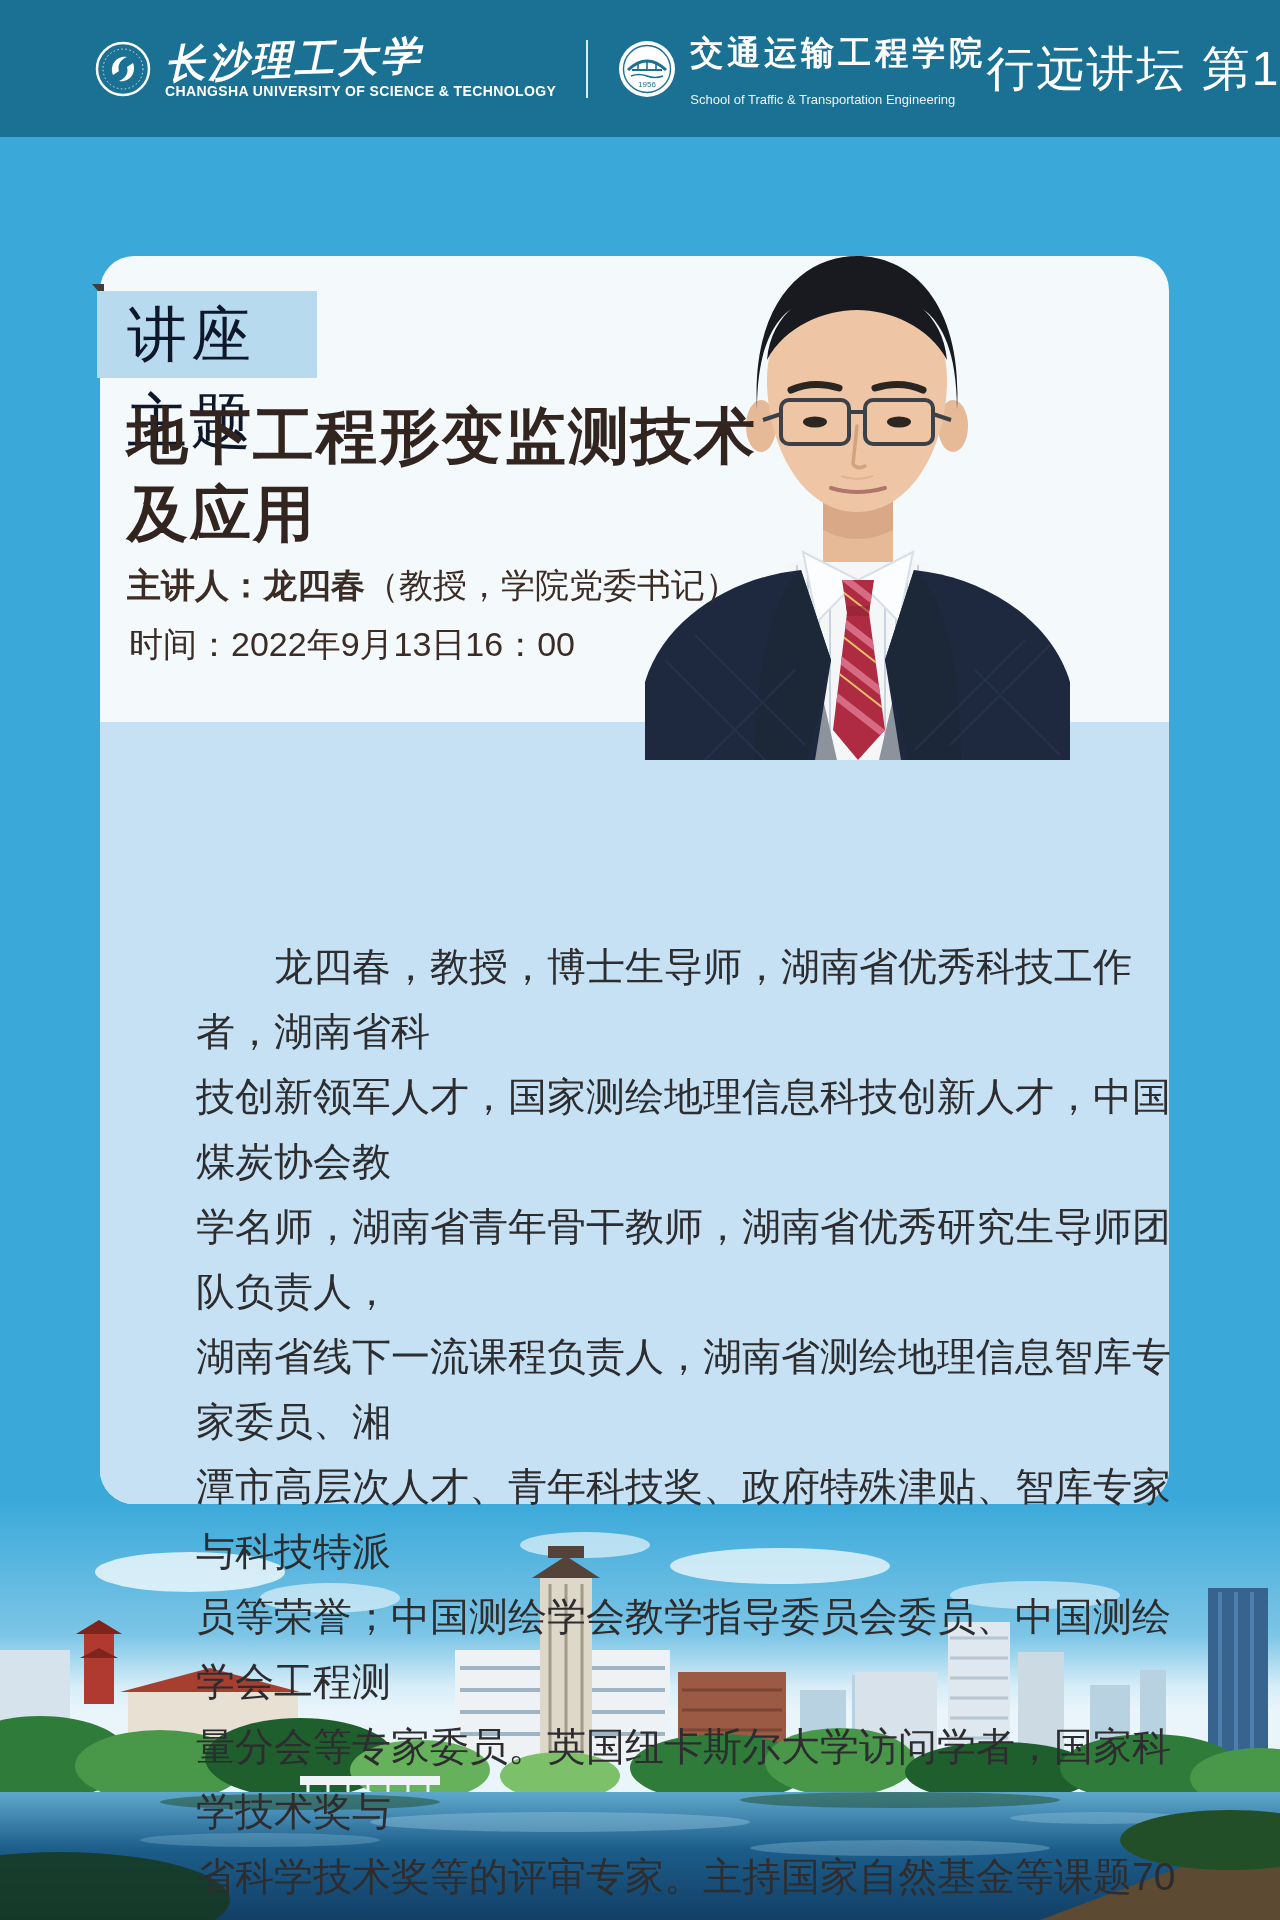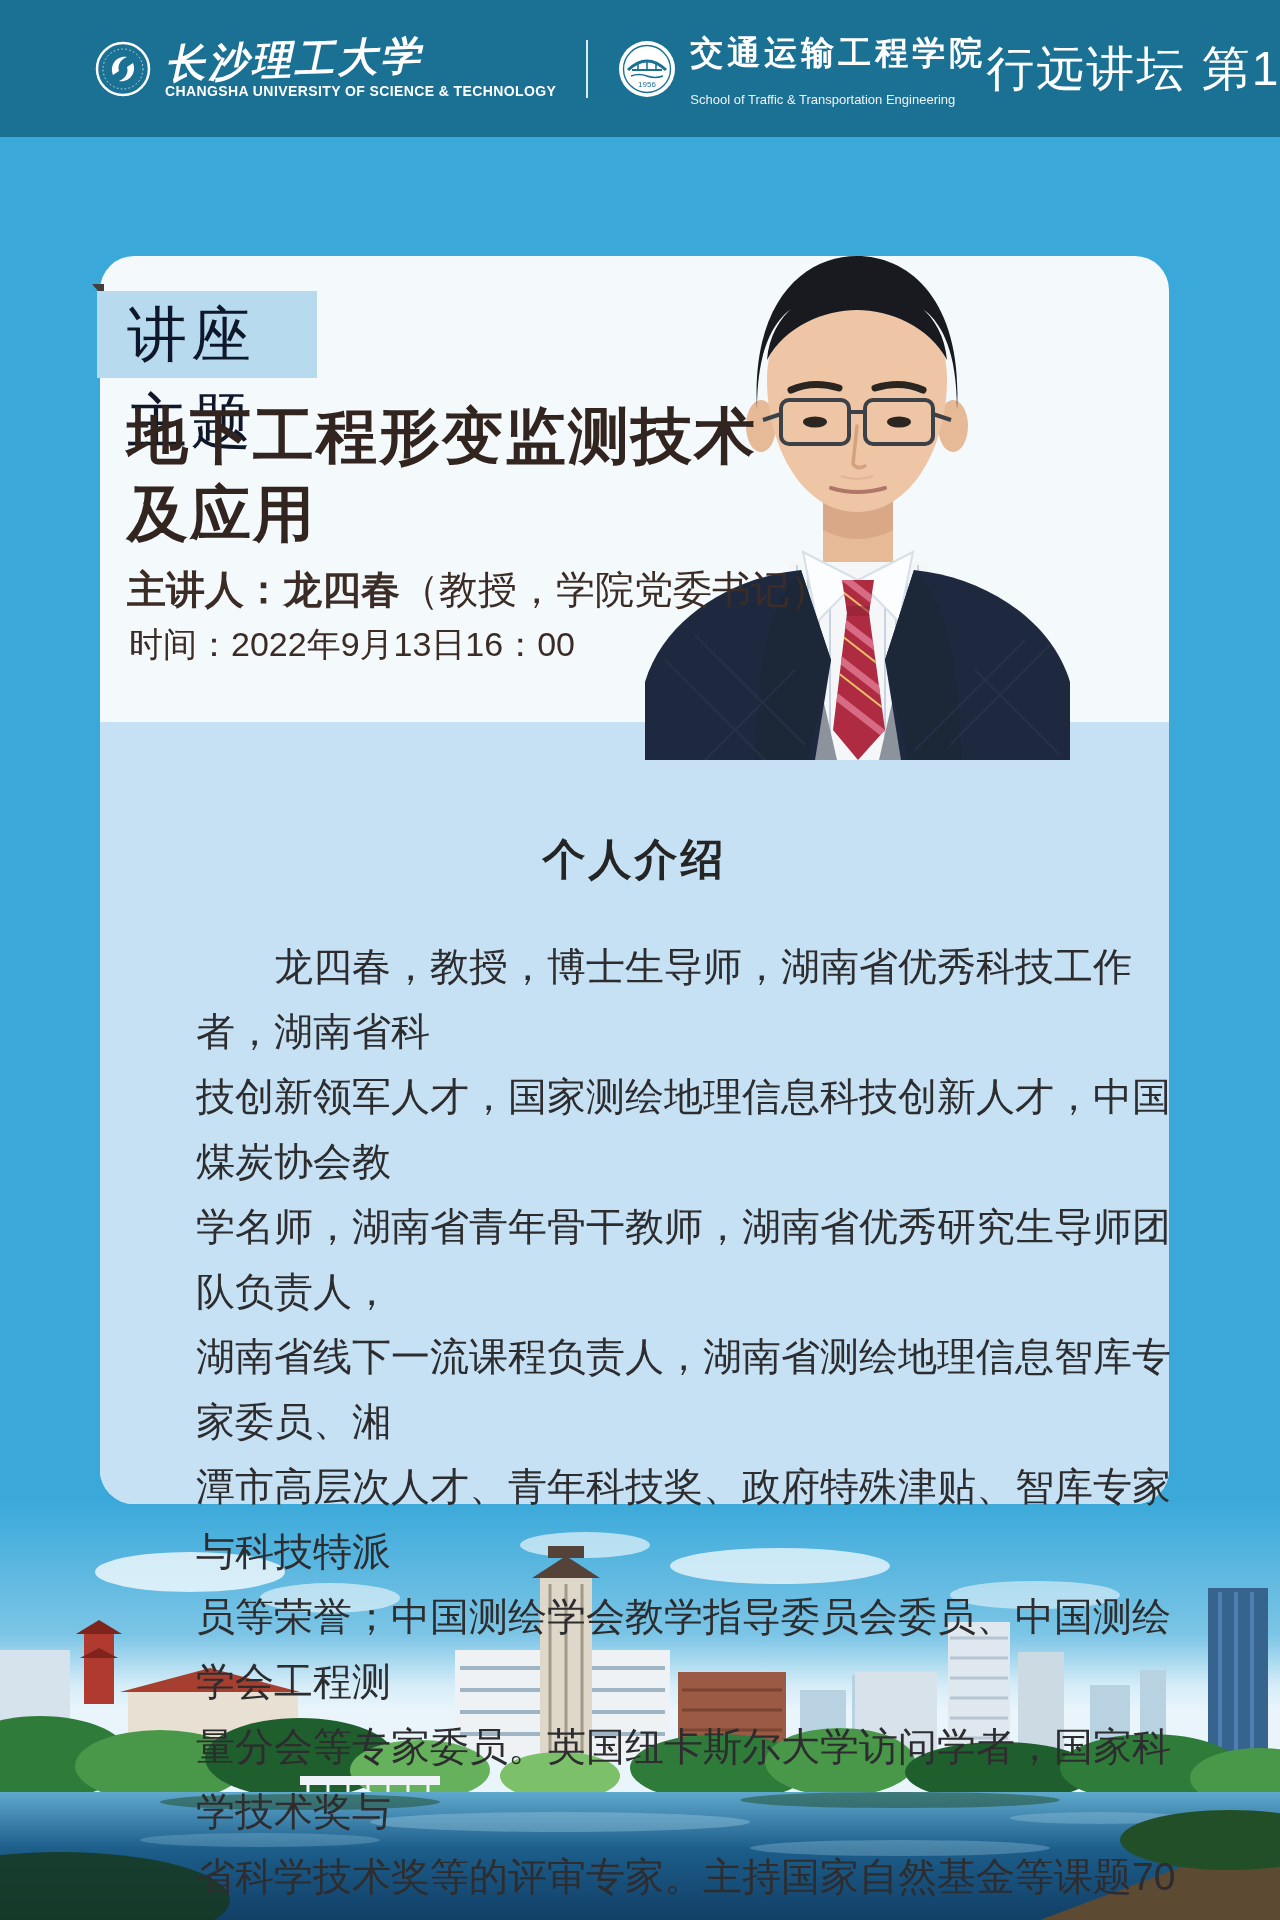--- a/index.html
+++ b/index.html
@@ -47,21 +47,21 @@
     position:absolute;left:92px;top:284px;width:12px;height:14px;z-index:3;
     background:#433e3b;clip-path:polygon(0 0,100% 100%,100% 0);
   }
   
   .title{
     position:absolute;left:127px;top:398px;z-index:4;
     font-family:"Liberation Serif","DejaVu Serif",serif;
     font-weight:900;font-size:61px;line-height:78px;letter-spacing:2px;
     color:var(--title_color,#32241f);white-space:pre-line;
   }
-  .speaker{position:absolute;left:127px;top:563px;z-index:4;font-size:39px;color:var(--info_color,#3b2c26);white-space:nowrap;}
+  .speaker{position:absolute;left:127px;top:563px;z-index:4;font-size:34px;color:var(--info_color,#3b2c26);white-space:nowrap;}
   .speaker .b{font-weight:bold;}
   .info-line{position:absolute;left:129px;z-index:4;font-size:34px;color:var(--info_color,#3b2c26);white-space:nowrap;}
   .t-time{top:622px;}
   .t-loc{top:667px;}
   
   .portrait{position:absolute;left:645px;top:230px;z-index:3;}
   
   .profile-h{
     position:absolute;left:100px;top:831px;width:1069px;z-index:4;
     text-align:center;font-size:43px;font-weight:bold;letter-spacing:3px;
@@ -202,21 +202,20 @@
     </g>
 
     <ellipse cx="170" cy="192" rx="12" ry="5.5" fill="#2c2620"></ellipse>
     <ellipse cx="254" cy="192" rx="12" ry="5.5" fill="#2c2620"></ellipse>
 
     <path d="M212 196 L208 234 Q212 240 220 236" stroke="#d3a27f" stroke-width="3.5" fill="none" stroke-linecap="round"></path>
     <path d="M186 258 Q212 266 240 258" stroke="#b0766a" stroke-width="4" fill="none" stroke-linecap="round"></path>
     <path d="M196 246 Q212 252 228 246" stroke="#dcae8c" stroke-width="2" fill="none" opacity=".7"></path>
   </svg>
 
-  <div class="profile-h">个人介绍</div>
   <div class="bio">龙四春，教授，博士生导师，湖南省优秀科技工作者，湖南省科
 技创新领军人才，国家测绘地理信息科技创新人才，中国煤炭协会教
 学名师，湖南省青年骨干教师，湖南省优秀研究生导师团队负责人，
 湖南省线下一流课程负责人，湖南省测绘地理信息智库专家委员、湘
 潭市高层次人才、青年科技奖、政府特殊津贴、智库专家与科技特派
 员等荣誉；中国测绘学会教学指导委员会委员、中国测绘学会工程测
 量分会等专家委员。英国纽卡斯尔大学访问学者，国家科学技术奖与
 省科学技术奖等的评审专家。主持国家自然基金等课题70余项，获省
 部级科技进步一等奖3项、二等奖2项和三等奖2项，发表论文100余
 篇，专利与软著10余项，出版专著教材5部。</div>

